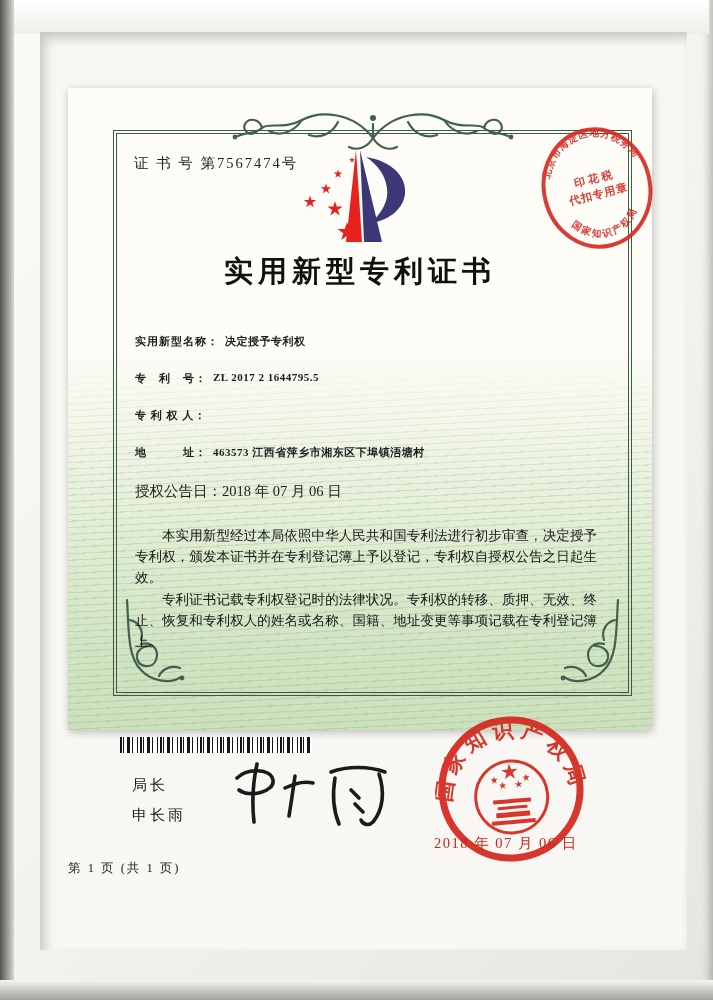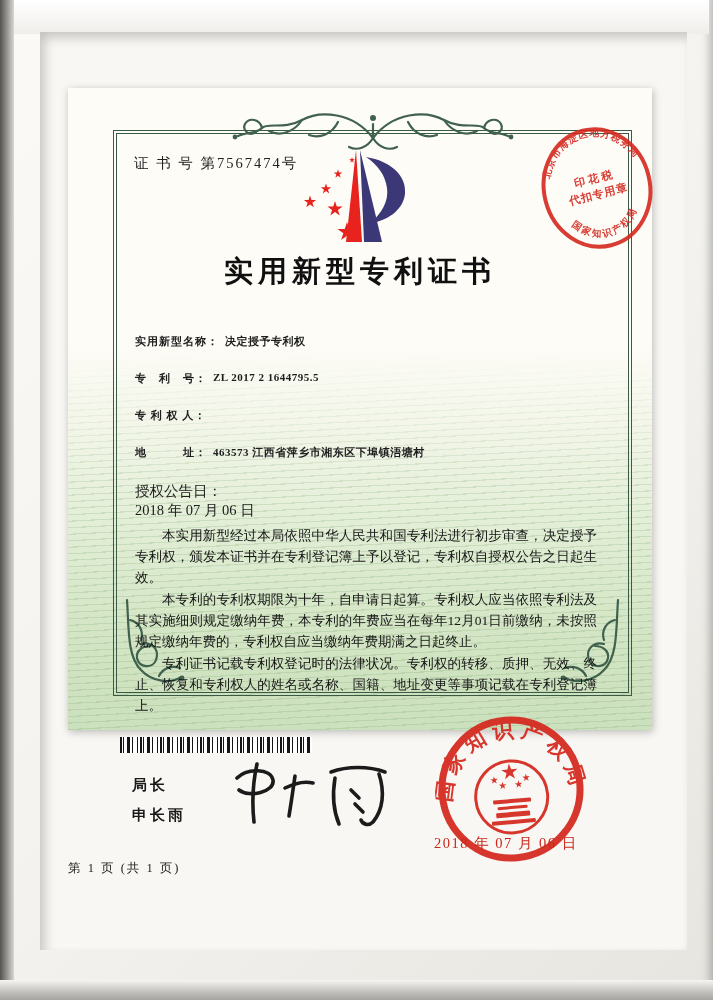--- a/index.html
+++ b/index.html
@@ -40,30 +40,30 @@
 
   .title{position:absolute;left:0;right:0;top:164px;text-align:center;
          font-size:29px;font-weight:700;letter-spacing:5px;color:#101010;}
 
   .content{position:absolute;left:67px;top:246px;width:462px;color:#1d1d1d;}
   .row{display:flex;align-items:flex-start;height:37px;font-size:11px;font-weight:bold;}
   .row .lbl{white-space:pre;letter-spacing:1px;}
   .row .val{margin-left:6px;letter-spacing:.5px;}
   .grant{display:flex;height:37px;font-size:14.5px;}
   .grant .cell{display:flex;align-items:baseline;}
-  .grant .cell.first{width:285px;flex-direction:column;}
+  .grant .cell.first{width:285px;}
   .paras{margin-top:6px;font-size:13.5px;line-height:21px;text-align:justify;color:#151515;}
   .paras p{margin:0 0 1px 0;text-indent:2em;}
 
   .barcode{position:absolute;left:52px;top:649px;width:192px;height:16px;background:
      repeating-linear-gradient(90deg,#151515 0 2px,#fff 2px 3px,#151515 3px 4px,#fff 4px 7px,
      #151515 7px 10px,#fff 10px 12px,#151515 12px 13px,#fff 13px 17px,#151515 17px 18px,#fff 18px 20px);}
 
   .sig-block{position:absolute;left:64px;top:688px;font-family:"Liberation Sans","DejaVu Sans",sans-serif;
-         font-weight:700;font-size:15px;letter-spacing:3px;color:#1a1a1a;}
+         font-weight:400;font-size:15px;letter-spacing:3px;color:#1a1a1a;}
   .sig-block div{margin-bottom:11px;}
   .handwriting{position:absolute;left:155px;top:668px;}
 
   .cnipa-stamp{position:absolute;left:367px;top:625px;width:152px;height:152px;opacity:.93;transform:rotate(-5deg);}
   .tax-stamp{position:absolute;left:470px;top:36px;width:118px;height:128px;opacity:.9;transform:rotate(-14deg);}
   .stamp-date{position:absolute;left:366px;top:746px;font-size:14.5px;letter-spacing:1.5px;color:#c9271b;z-index:5;}
 
   .page-footer{position:absolute;left:0;right:0;top:772px;text-align:left;font-size:12.5px;letter-spacing:2px;color:#222;}
 
   svg text{font-family:"Liberation Serif","DejaVu Serif",serif;}
@@ -176,21 +176,20 @@
         <div class="cell first">
           <span class="lbl">授权公告日：</span>
           <span class="val">2018 年 07 月 06 日</span>
         </div>
         <div class="cell">
         </div>
       </div>
 
       <div class="paras">
         <p>本实用新型经过本局依照中华人民共和国专利法进行初步审查，决定授予专利权，颁发本证书并在专利登记簿上予以登记，专利权自授权公告之日起生效。</p>
-        <p>本专利的专利权期限为十年，自申请日起算。专利权人应当依照专利法及其实施细则规定缴纳年费，本专利的年费应当在每年12月01日前缴纳，未按照规定缴纳年费的，专利权自应当缴纳年费期满之日起终止。</p>
         <p>专利证书记载专利权登记时的法律状况。专利权的转移、质押、无效、终止、恢复和专利权人的姓名或名称、国籍、地址变更等事项记载在专利登记簿上。</p>
       </div>
     </div>
 
     <div class="barcode"></div>
 
     <div class="sig-block">
       <div>局长</div>
       <div>申长雨</div>
     </div>

